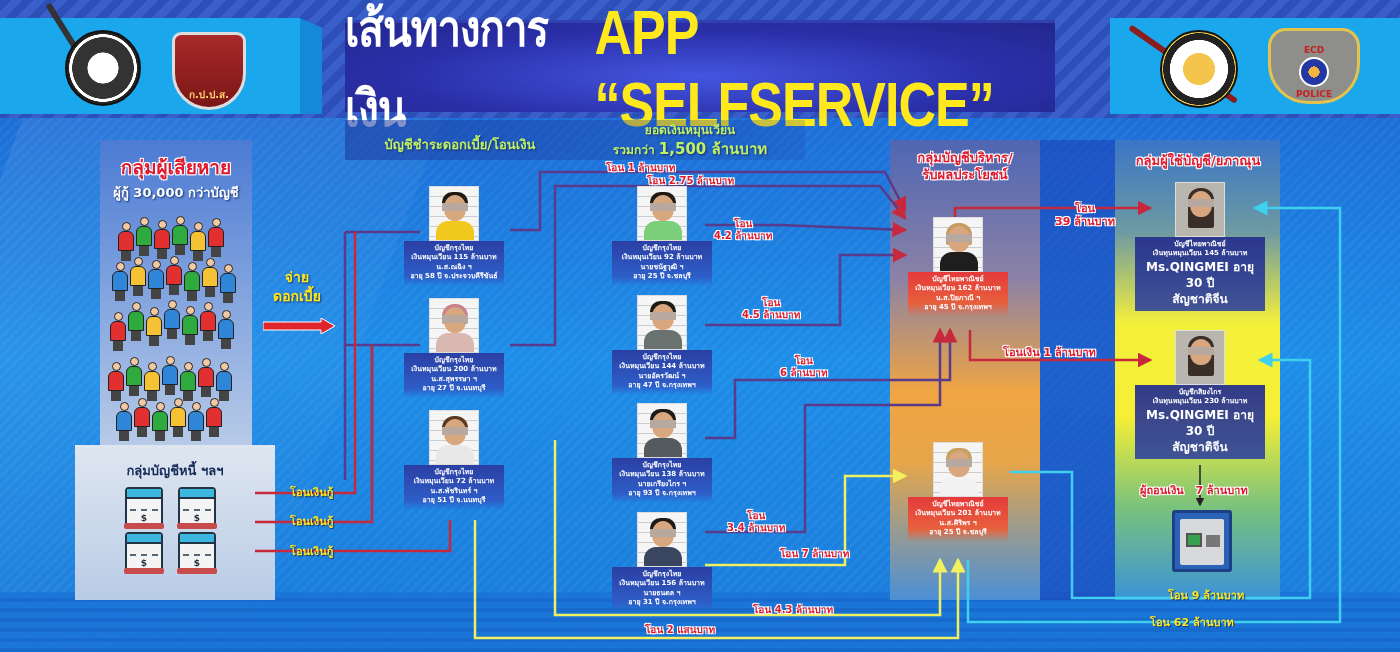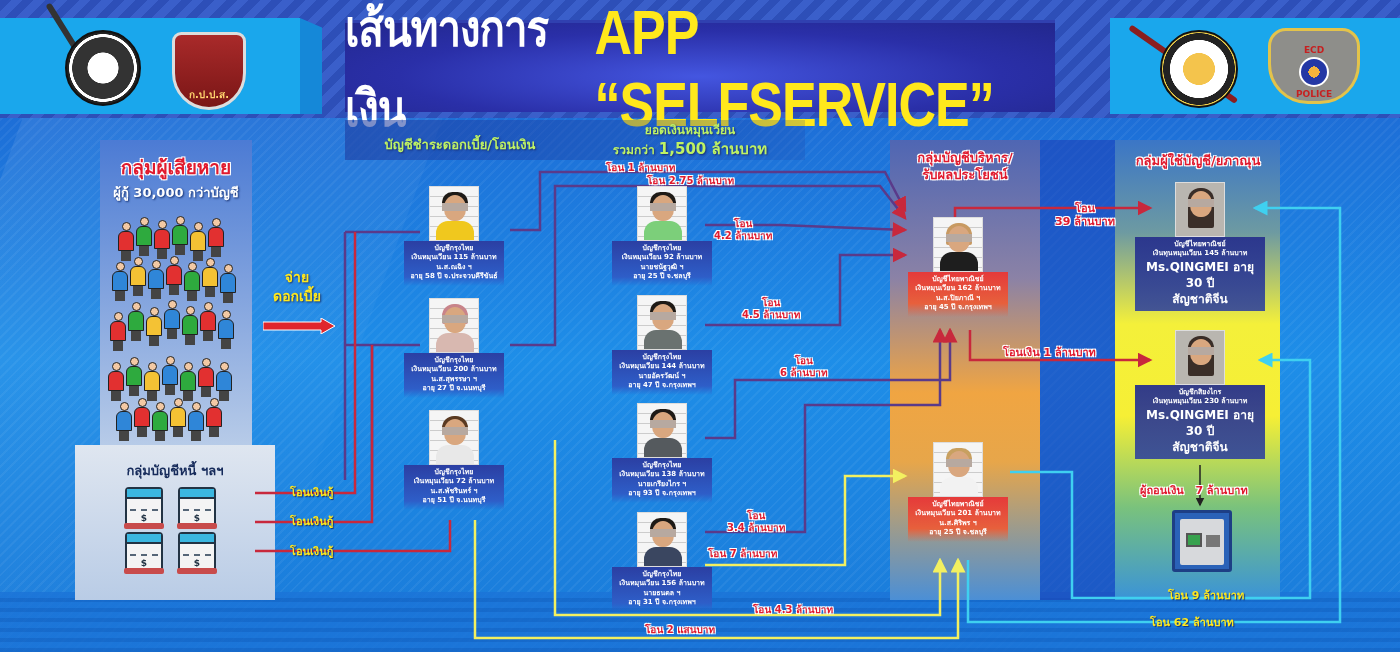--- a/index.html
+++ b/index.html
@@ -604,21 +604,21 @@
     <div>4.5 ล้านบาท</div>
   </div>
 <div class="flow-label" style="left:780px;top:355px">
     <div>โอน</div>
     <div>6 ล้านบาท</div>
   </div>
 <div class="flow-label" style="left:727px;top:510px">
     <div>โอน</div>
     <div>3.4 ล้านบาท</div>
   </div>
-<div class="flow-label" style="left:708px;top:548px">โอน 7 ล้านบาท</div>
+<div class="flow-label" style="left:780px;top:548px">โอน 7 ล้านบาท</div>
 <div class="flow-label" style="left:753px;top:604px">โอน 4.3 ล้านบาท</div>
 <div class="flow-label" style="left:645px;top:624px">โอน 2 แสนบาท</div>
 <div class="flow-label" style="left:1055px;top:202px;font-size:11px">
     <div>โอน</div>
     <div>39 ล้านบาท</div>
   </div>
 <div class="flow-label" style="left:1003px;top:346px;font-size:11px">โอนเงิน 1 ล้านบาท</div>
 <div class="flow-label cyan" style="left:1168px;top:589px">โอน 9 ล้านบาท</div>
 <div class="flow-label cyan" style="left:1150px;top:616px">โอน 62 ล้านบาท</div>
 

